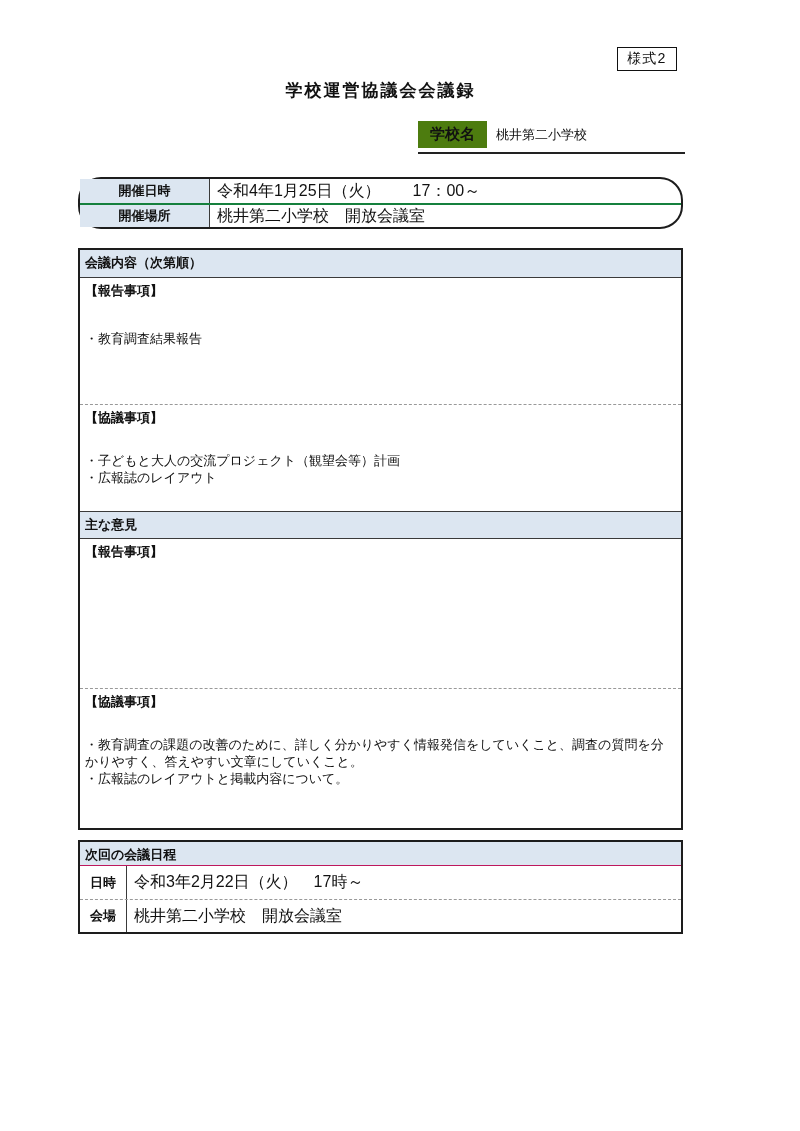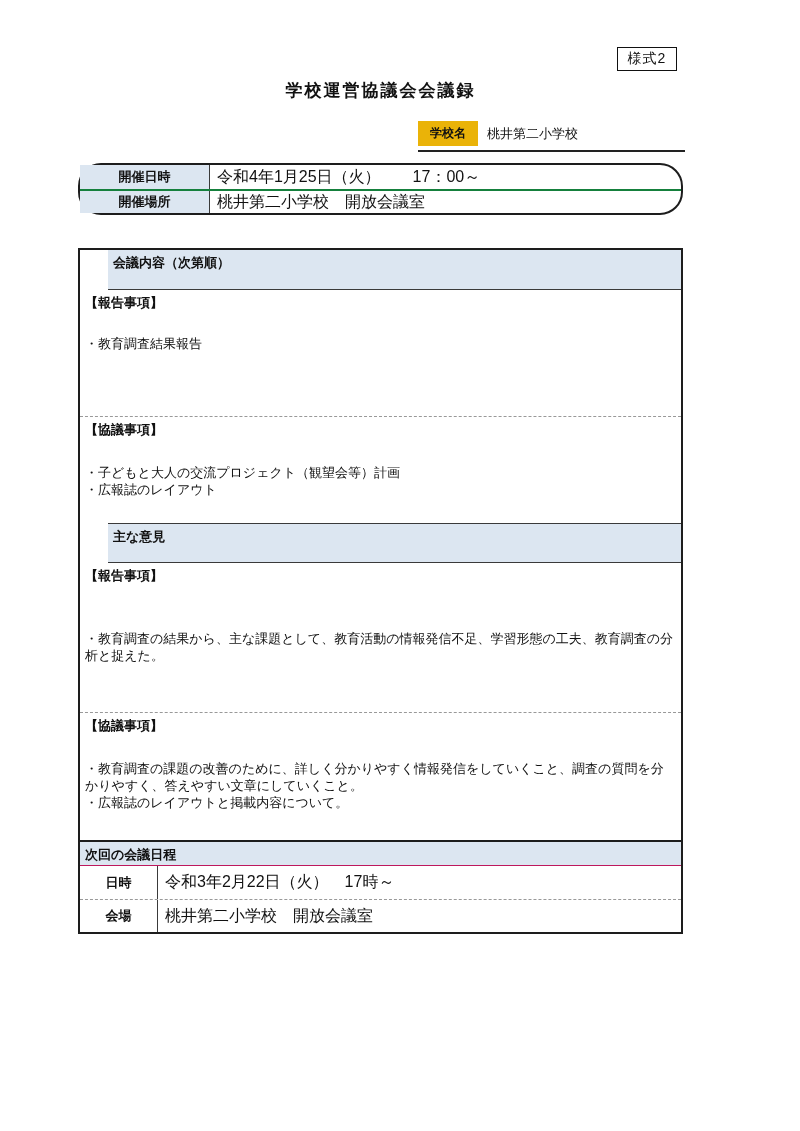--- a/index.html
+++ b/index.html
@@ -7,87 +7,86 @@
   body { font-family:"Liberation Sans","DejaVu Sans",sans-serif; color:#111; }
   .page {
     position:relative; width:800px; height:1131px; margin:0 auto;
     background:#ffffff; overflow:hidden;
   }
 
   
   .form-tag {
     position:absolute; top:47px; left:617px; min-width:60px;
     border:1.5px solid #111; text-align:center;
-    font-size:14px; padding:2px 8px; letter-spacing:1px;
+    font-size:14px; padding:2px 8px; letter-spacing:1px;font-family:Liberation Mono, monospace;
   }
 
   
   .doc-title {
     position:absolute; top:79px; left:78px; width:605px;
     text-align:center; font-size:17px; font-weight:bold; letter-spacing:2px;
   }
 
   
   .school-row {
     position:absolute; top:120px; left:418px; width:267px;
     border-bottom:2px solid #222; padding:1px 0 4px 0;
     display:flex; align-items:center;
   }
   .school-label {
-    background:#eab308; font-weight:bold; font-size:12px;
+    background:#4d7c0f; font-weight:bold; font-size:15px;
     padding:4px 12px; white-space:nowrap;
   }
   .school-value { font-size:13px; padding-left:9px; white-space:nowrap; }
 
   
   .tbl { position:absolute; left:78px; width:605px; border:2px solid #1d1d1d; background:#fff; }
   .row { display:flex; border-top:2px solid #15803d; }
   .row:first-child { border-top:none; }
   .row.dashed { border-top:1px dashed #999; }
   .lbl {
     background:#dce6f1; font-weight:bold; font-size:13px;
     display:flex; align-items:center; justify-content:center;
     border-right:1px solid #3a3a3a; flex:0 0 auto;
   }
   .lbl.white { background:#ffffff; }
   .val { font-size:16px; display:flex; align-items:center; padding-left:7px; flex:1 1 auto; }
 
   
-  .tbl-meeting { top:163px;border-radius:23px; }
+  .tbl-meeting { top:177px;border-radius:23px; }
   .tbl-meeting .row { height:24px; }
   .tbl-meeting .lbl { width:130px; }
 
   
   .tbl-main { top:248px; }
   .sec-header {
     background:#dce6f1; font-weight:bold; font-size:13px;
-    height:40px; padding:4px 5px; border-top:1px solid #3a3a3a;
+    height:28px; padding:4px 5px; border-top:1px solid #3a3a3a;
     border-bottom:1px solid #3a3a3a;
-    margin-left:28px;
   }
   .sec-header:first-child { border-top:none; }
   .sec-cell { background:#fff; padding:4px 5px; font-size:13px; line-height:17px; }
   .sec-cell.dashed-top { border-top:1px dashed #999; }
   .cell-heading { font-weight:bold; font-size:13px; }
-  .gap-xl { margin-top:24px; }
+  .gap-xl { margin-top:31px; }
   .gap-lg { margin-top:46px; }
   .gap-md { margin-top:26px; }
   .h-report1 { height:126px; }
   .h-disc1 { height:107px; }
   .h-report2 { height:149px; }
   .h-disc2 { height:140px; }
 
   
   .tbl-next { top:840px; }
   .tbl-next .hdr {
     background:#dce6f1; font-weight:bold; font-size:13px;
     height:24px; padding:4px 5px; border-bottom:1px solid #be185d;
   }
   .tbl-next .row { height:33px; }
-  .tbl-next .lbl { width:78px; }
+  .tbl-next .lbl { width:47px; }
 </style>
 </head>
 <body>
 
 <div class="page">
 
   <div class="form-tag">様式2</div>
 
   <div class="doc-title">学校運営協議会会議録</div>
 
@@ -119,21 +118,20 @@
     <div class="sec-cell h-disc1 dashed-top">
       <div class="cell-heading">【協議事項】</div>
       <div class="gap-md">・子どもと大人の交流プロジェクト（観望会等）計画</div>
       <div>・広報誌のレイアウト</div>
     </div>
 
     <div class="sec-header">主な意見</div>
 
     <div class="sec-cell h-report2">
       <div class="cell-heading">【報告事項】</div>
-      <div class="gap-lg">・教育調査の結果から、主な課題として、教育活動の情報発信不足、学習形態の工夫、教育調査の分析と捉えた。</div>
     </div>
 
     <div class="sec-cell h-disc2 dashed-top">
       <div class="cell-heading">【協議事項】</div>
       <div class="gap-md">・教育調査の課題の改善のために、詳しく分かりやすく情報発信をしていくこと、調査の質問を分かりやすく、答えやすい文章にしていくこと。</div>
       <div>・広報誌のレイアウトと掲載内容について。</div>
     </div>
 
   </div>
 

